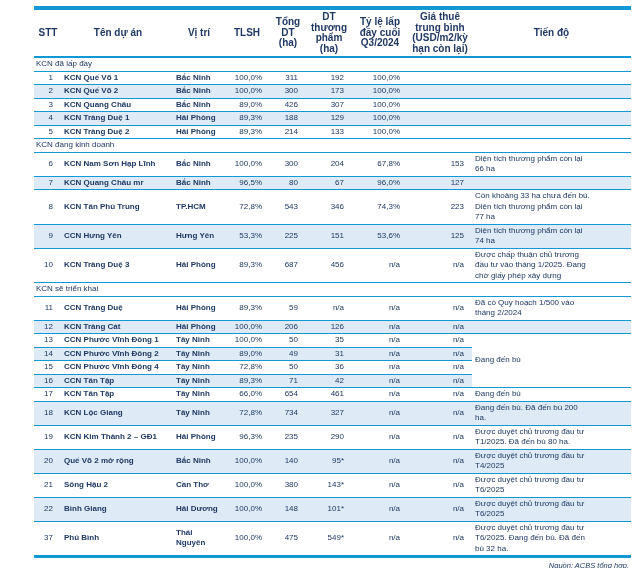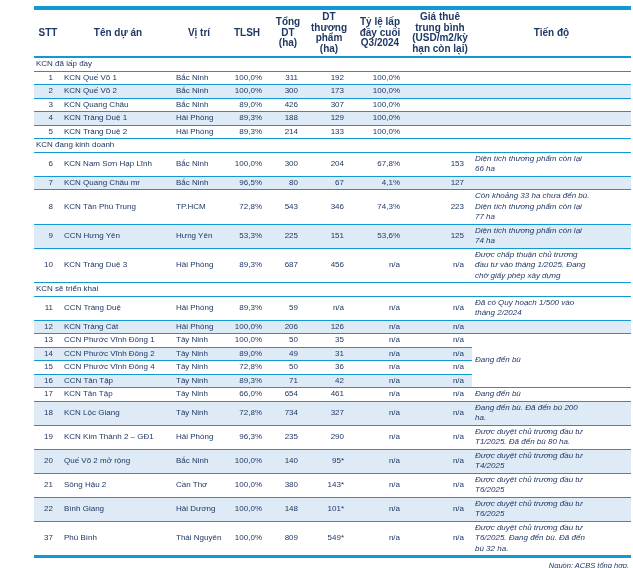--- a/index.html
+++ b/index.html
@@ -23,22 +23,22 @@
   tbody tr { border-top:1px solid #1299d3; }
   td {
     font-size:8px; line-height:10.5px; vertical-align:middle;
     padding:1px 2px; color:#1f3864; overflow:hidden;
   }
   tr.section td { font-weight:normal; text-align:left; padding-left:2px; }
   tr.stripe td { background:#deebf6; }
   td.merged { background:#ffffff; }
   td.num { text-align:right; padding-right:8px; }
   td.stt { text-align:right; padding-right:9px; }
-  td.left { text-align:left; padding-left:2px; }
-  td.progress { text-align:left; padding-left:3px;font-style:italic; }
+  td.left { text-align:left; padding-left:2px;font-weight:bold; }
+  td.progress { text-align:left; padding-left:3px; }
   td.progress .ptext { display:inline-block; max-width:116px; }
   .footer-notes { margin-top:2px; text-align:right; padding-right:2px; }
   .footer-notes .note {
     font-size:7.5px; line-height:11px; font-style:italic; color:#1f3864;
   }
 </style>
 </head>
 <body>
 
 <div class="table-wrap">
@@ -140,21 +140,21 @@
           <td class="num">153</td>
           <td class="progress"><span class="ptext">Diện tích thương phẩm còn lại 66 ha</span></td>
         </tr>
         <tr class="stripe">
           <td class="stt">7</td>
           <td class="left">KCN Quang Châu mr</td>
           <td class="left">Bắc Ninh</td>
           <td class="num">96,5%</td>
           <td class="num">80</td>
           <td class="num">67</td>
-          <td class="num">4,1%</td>
+          <td class="num">96,0%</td>
           <td class="num">127</td>
           <td class="progress"><span class="ptext"></span></td>
         </tr>
         <tr>
           <td class="stt">8</td>
           <td class="left">KCN Tân Phú Trung</td>
           <td class="left">TP.HCM</td>
           <td class="num">72,8%</td>
           <td class="num">543</td>
           <td class="num">346</td>
@@ -314,21 +314,21 @@
           <td class="num">101*</td>
           <td class="num">n/a</td>
           <td class="num">n/a</td>
           <td class="progress"><span class="ptext">Được duyệt chủ trương đầu tư T6/2025</span></td>
         </tr>
         <tr>
           <td class="stt">37</td>
           <td class="left">Phú Bình</td>
           <td class="left">Thái Nguyên</td>
           <td class="num">100,0%</td>
-          <td class="num">809</td>
+          <td class="num">475</td>
           <td class="num">549*</td>
           <td class="num">n/a</td>
           <td class="num">n/a</td>
           <td class="progress"><span class="ptext">Được duyệt chủ trương đầu tư T6/2025. Đang đến bù. Đã đến bù 32 ha.</span></td>
         </tr>
       </tbody>
   </table>
   <div class="footer-notes">
     <div class="note">Nguồn: ACBS tổng hợp.</div>
 

